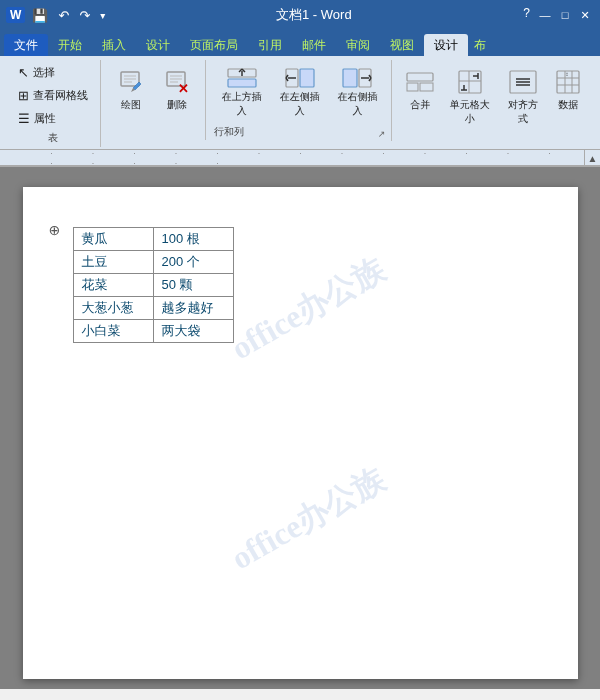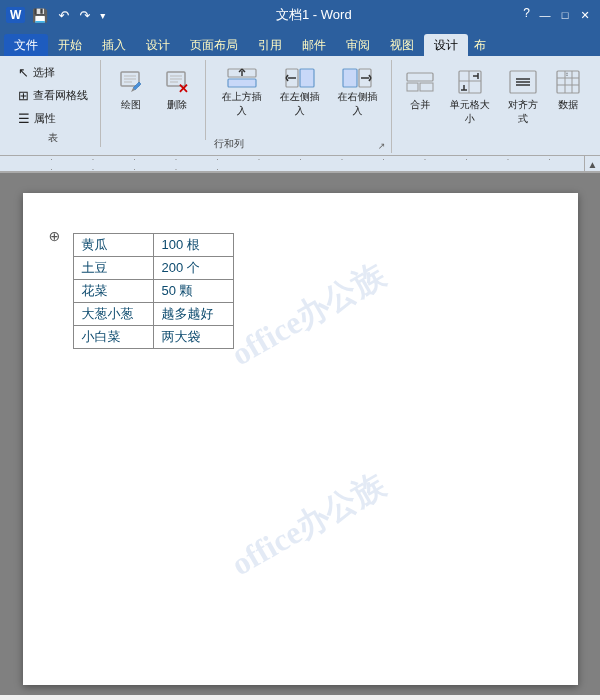--- a/index.html
+++ b/index.html
@@ -33,21 +33,21 @@
     #tab-bar {
       display: flex;
       background: #2c5f9e;
       height: 26px;
       align-items: flex-end;
       padding-left: 4px;
     }
     .tab {
       padding: 3px 10px;
       font-size: 12px;
-      color: #fef9c3;
+      color: #bef264;
       cursor: pointer;
       border-radius: 3px 3px 0 0;
       height: 22px;
       display: flex; align-items: center;
     }
     .tab.active {
       background: #dce6f1;
       color: #000;
       font-weight: normal;
     }
@@ -333,21 +333,21 @@
                 <rect x="18" y="2" width="12" height="18" rx="1" fill="none" stroke="#999" stroke-width="1.2"></rect>
                 <line x1="20" y1="11" x2="28" y2="11" stroke="#333" stroke-width="1.5"></line>
                 <line x1="28" y1="8" x2="30" y2="11" stroke="#333" stroke-width="1.5"></line>
                 <line x1="28" y1="14" x2="30" y2="11" stroke="#333" stroke-width="1.5"></line>
               </svg>
             </div>
             <span>在右侧插入</span>
           </div>
         </div>
       </div>
-      <div style="display:flex;align-items:center;width:100%;margin-top:13px;">
+      <div style="display:flex;align-items:center;width:100%;margin-top:1px;">
         <div class="ribbon-group-label">行和列</div>
         <span class="launcher">↗</span>
       </div>
     </div>
 
     <div class="ribbon-group">
       <div class="ribbon-items">
         <div class="ribbon-btn">
           <div class="icon-area">
             <svg width="30" height="30" viewBox="0 0 30 30">

